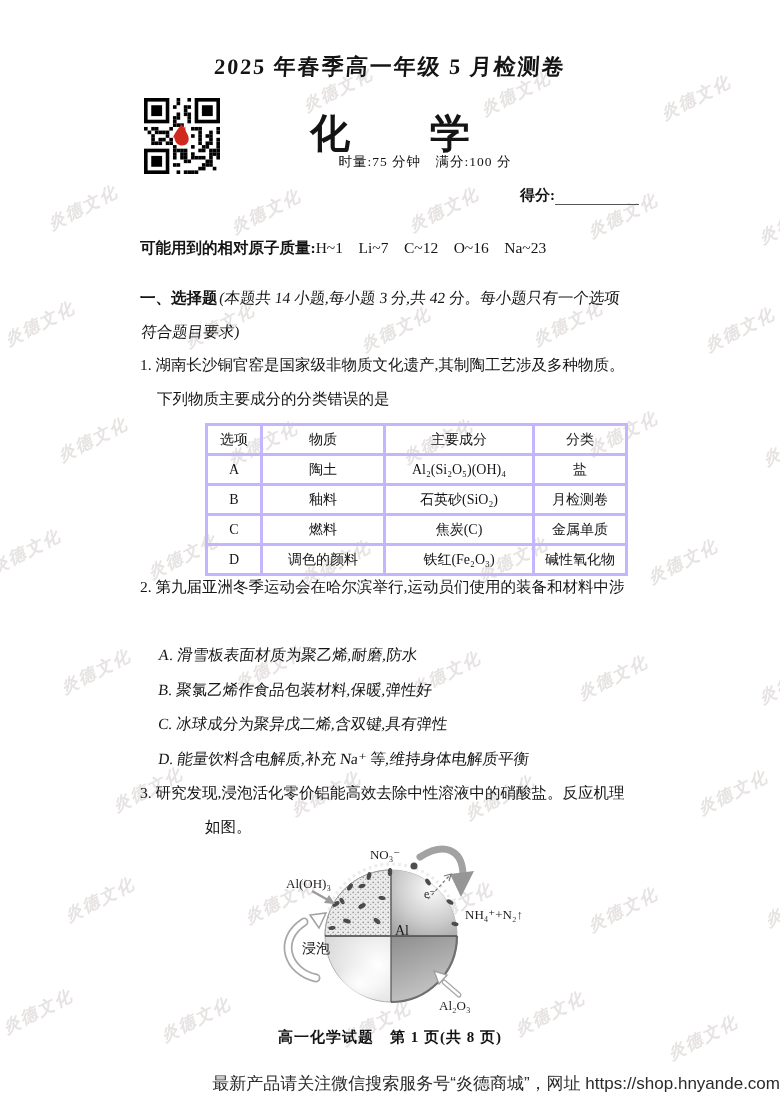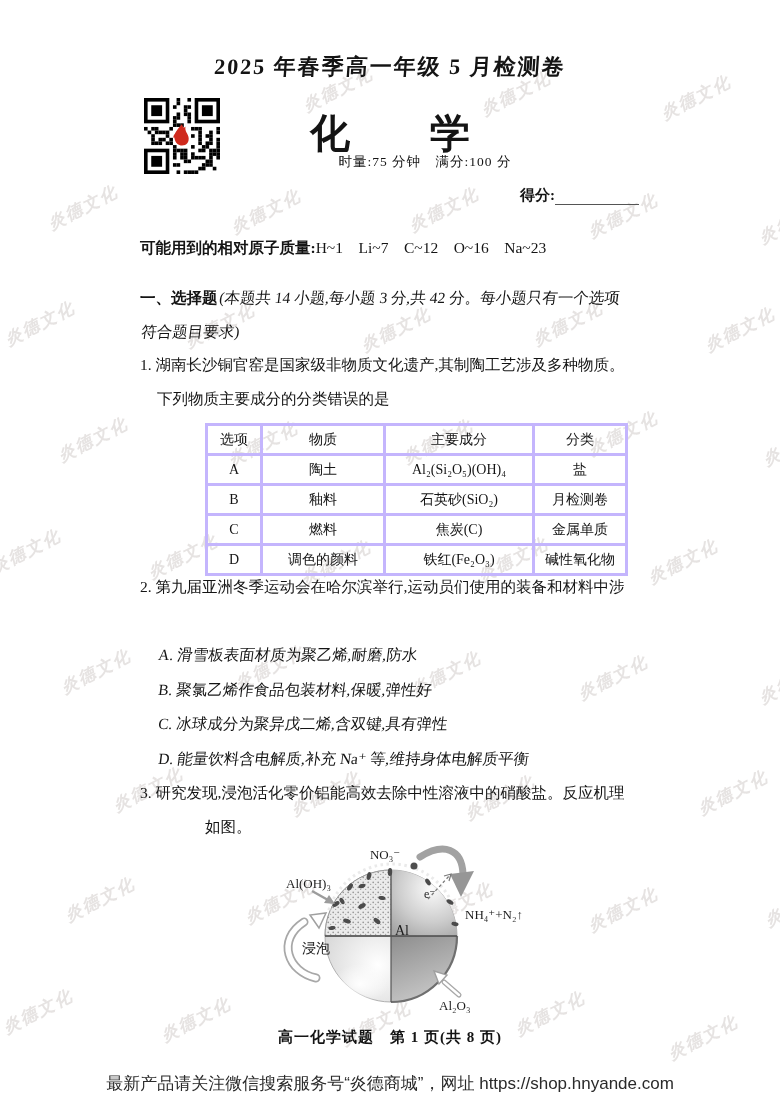--- a/index.html
+++ b/index.html
@@ -35,21 +35,21 @@
     border:2px solid #111;font-size:14px;text-align:center;
   }
   table.q1 th,table.q1 td{border:3px solid #c4b5fd;font-weight:normal;padding:3px 4px;height:21px;}
   .diagram{position:absolute;left:262px;top:836px;width:300px;height:192px;}
   .diagram text{font-family:"Liberation Serif","DejaVu Serif",serif;fill:#1c1c1c;}
   .page-footer{
     position:absolute;top:1028px;left:0;width:100%;text-align:center;
     font-size:15px;font-weight:600;letter-spacing:1px;
   }
   .banner{
-    position:absolute;top:1072px;left:0;width:100%;text-align:center;
+    position:absolute;top:1072px;left:0;width:100%;text-align:right;
     font-family:"Liberation Sans","DejaVu Sans",sans-serif;
     font-size:17px;color:#2a2a2a;
   }
 </style>
 </head>
 <body>
 
 <div class="page">
 
   <div class="wm-layer">

